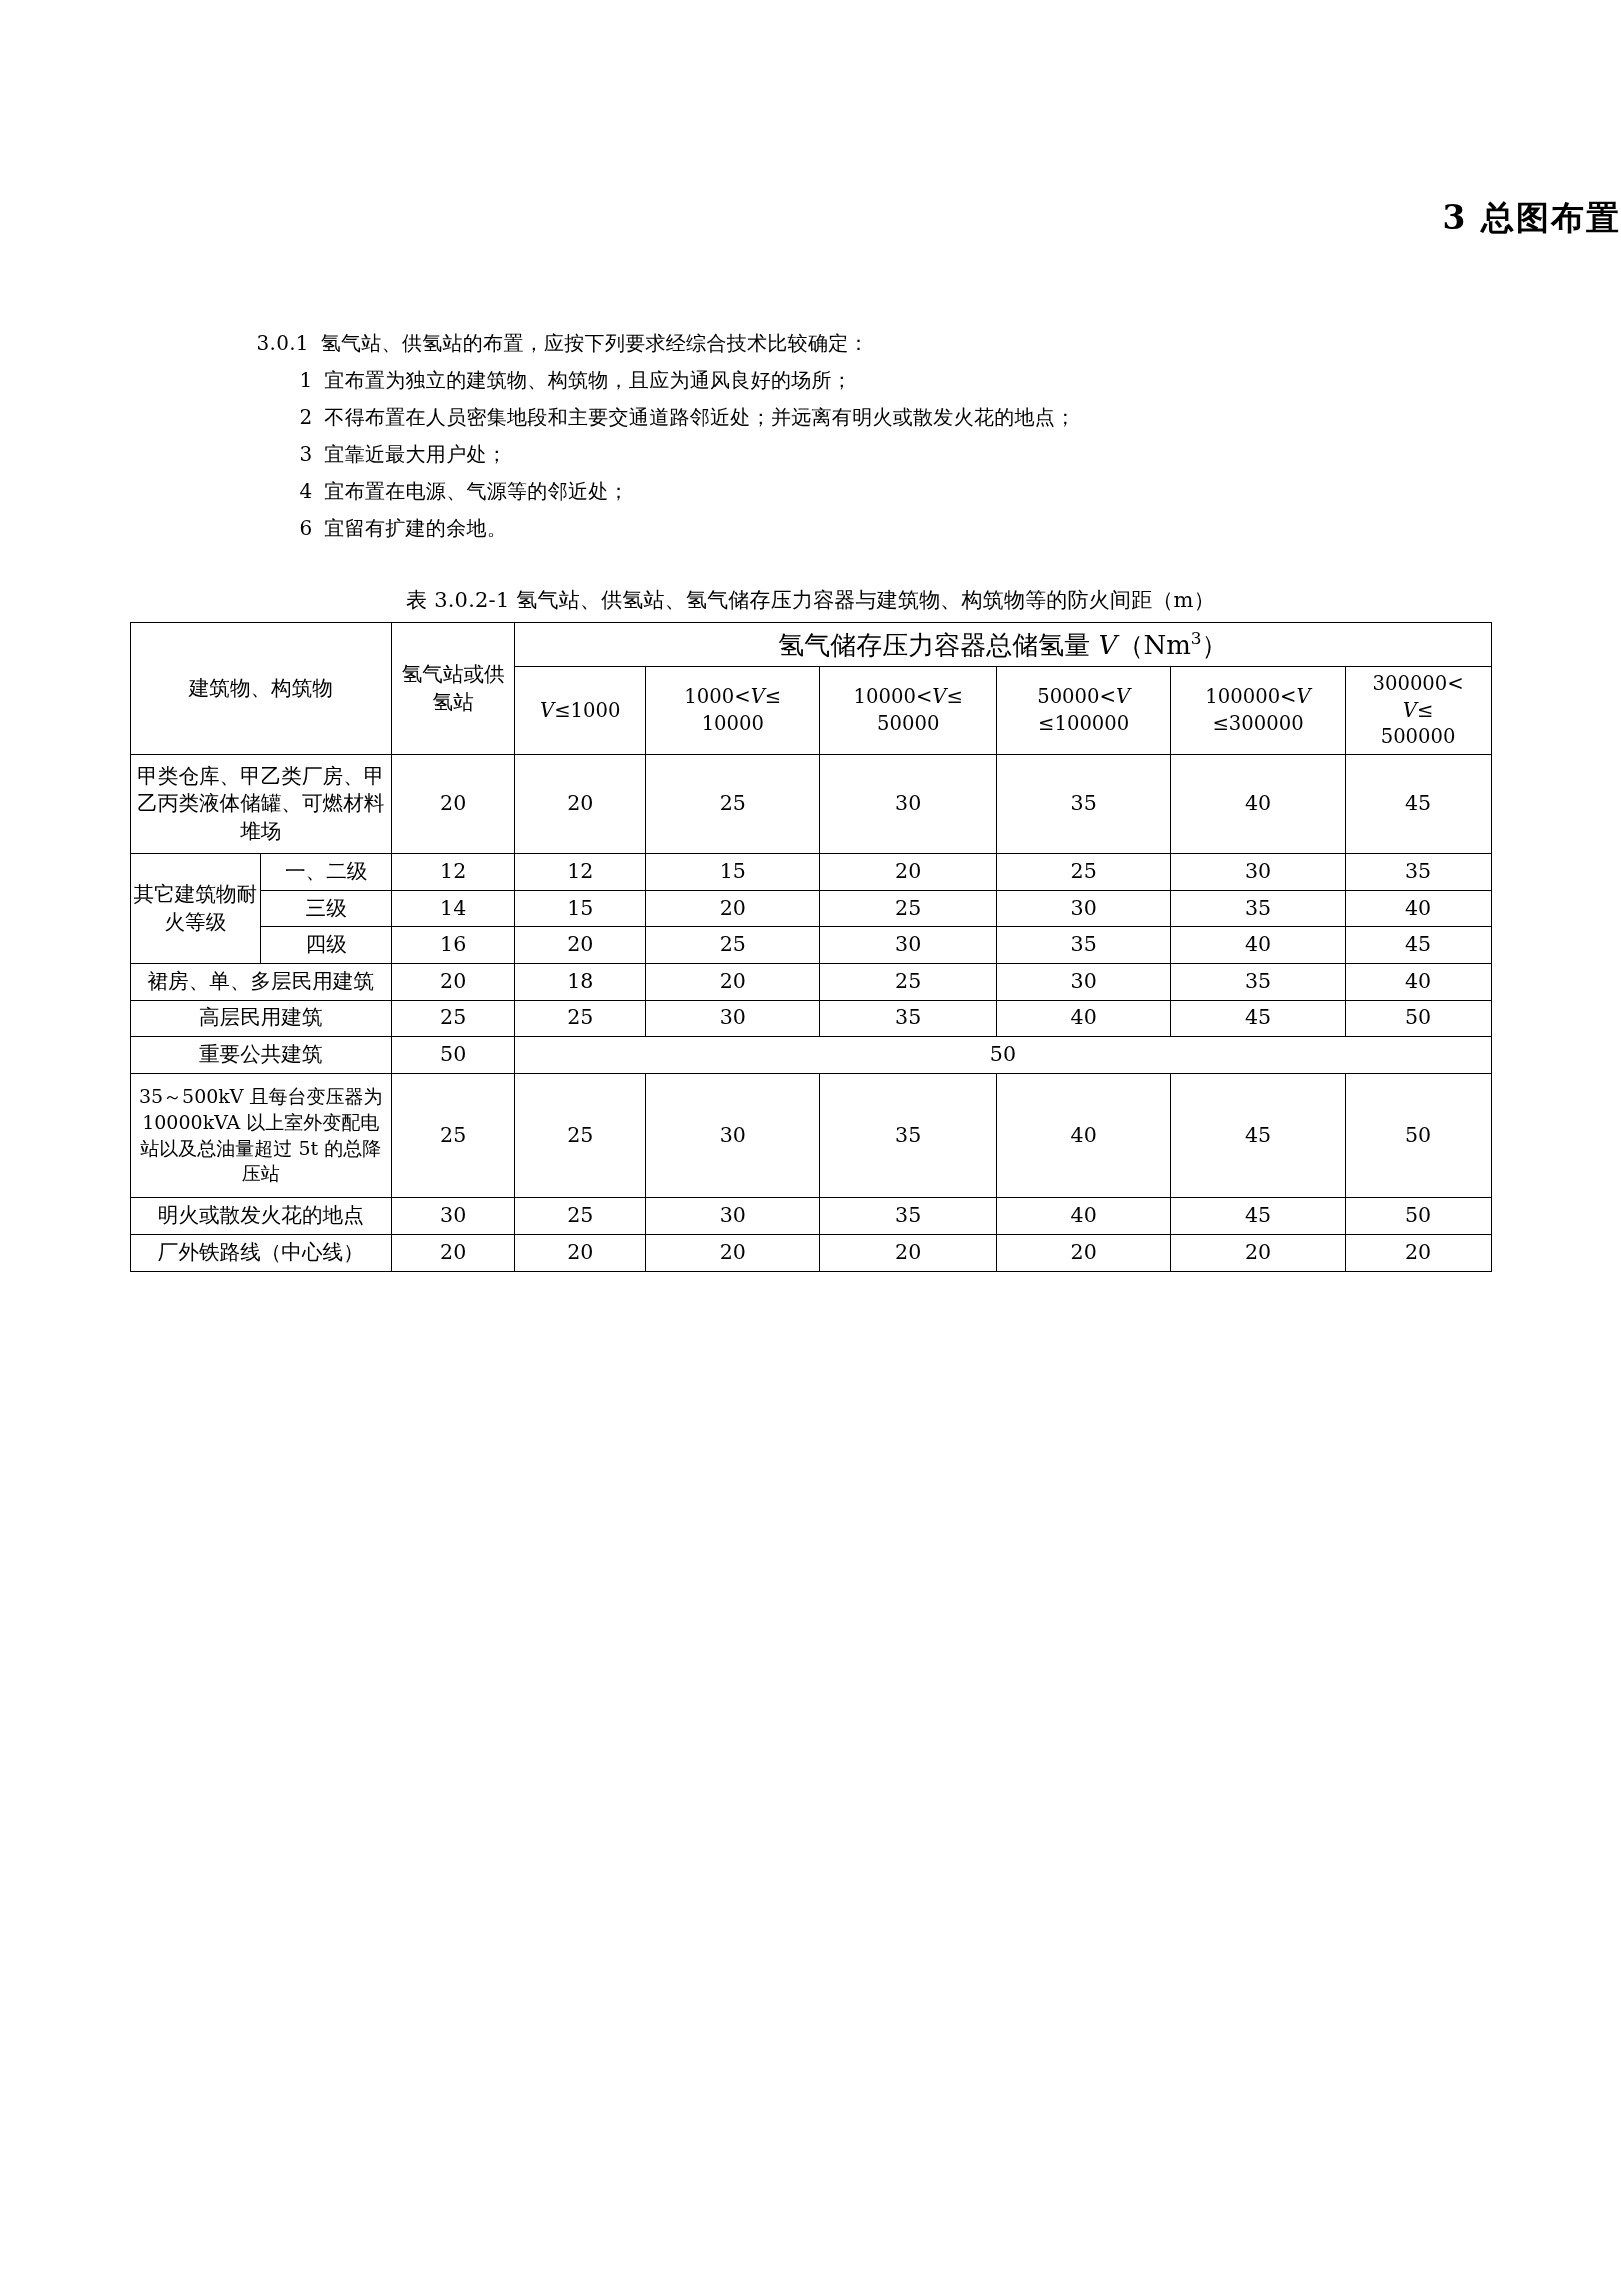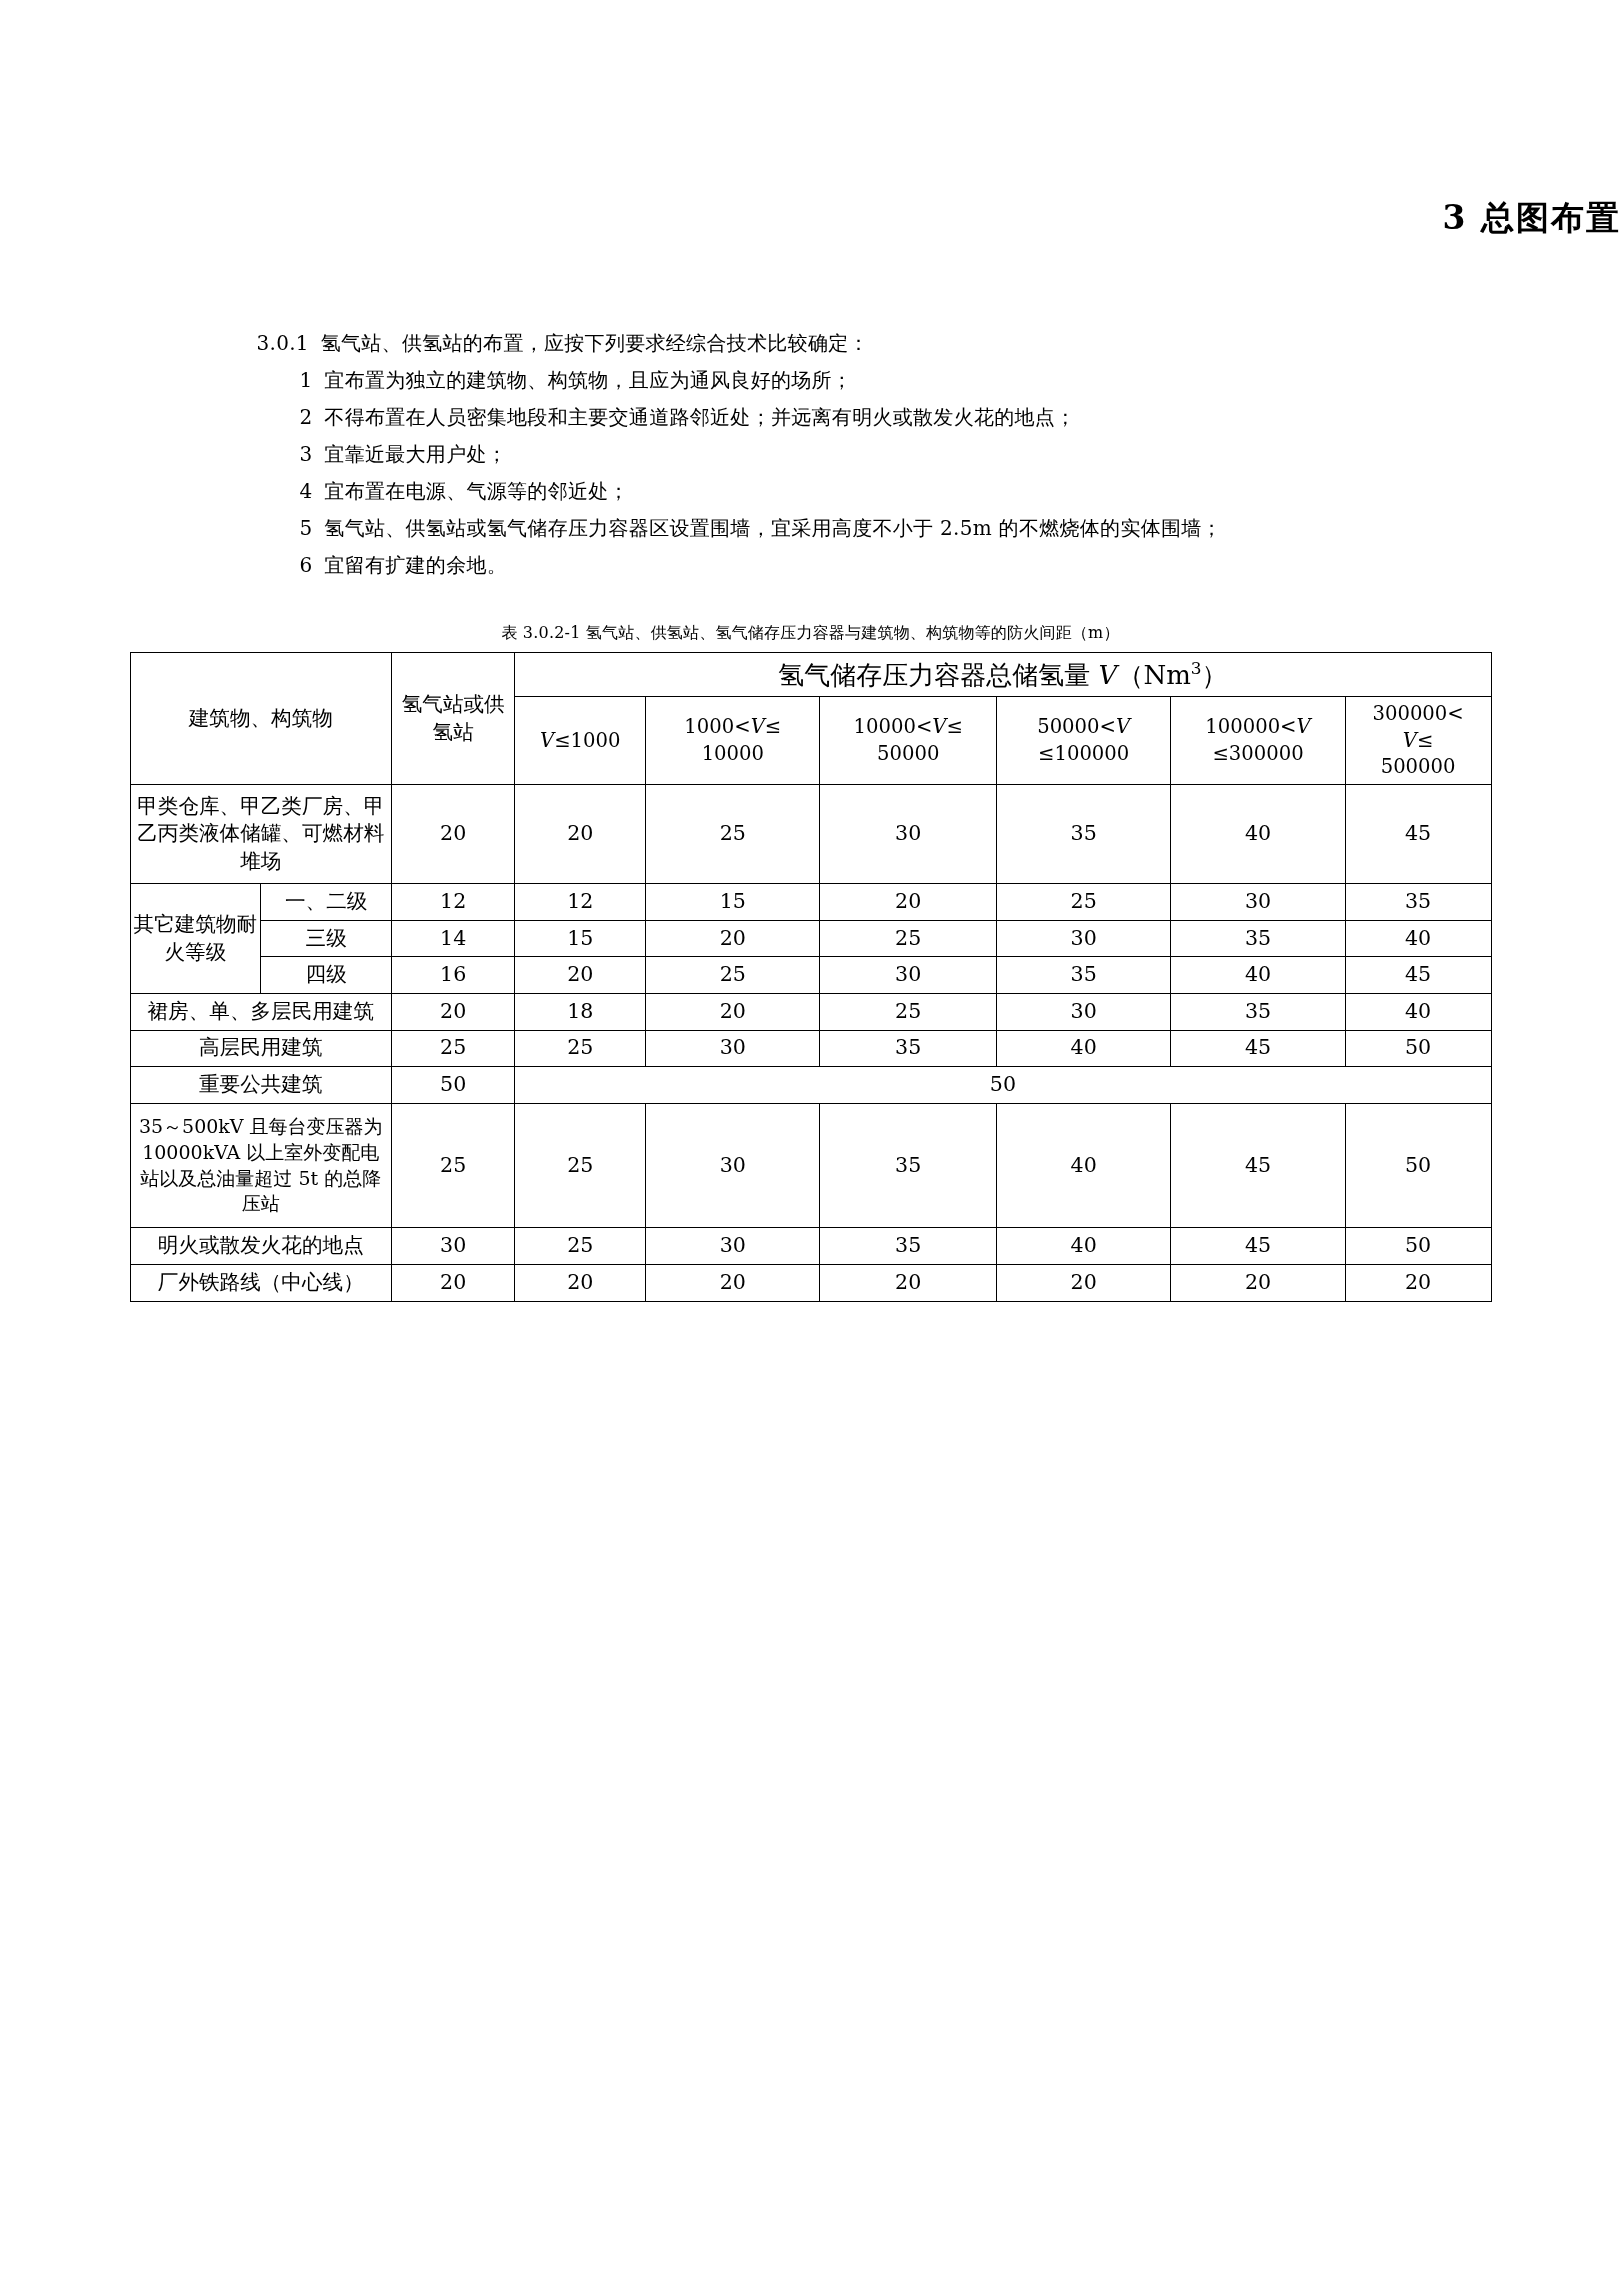--- a/index.html
+++ b/index.html
@@ -42,21 +42,21 @@
     text-align: justify;
     letter-spacing: 0.3px;
   }
   p.first {
     margin-top: 84px;
   }
   .indent-1 { text-indent: 0; padding-left: 0; }
   .indent-2 { padding-left: 43px; }
   .num { margin-right: 11.8px; }
   .table-caption {
-    font-size: 16px;
+    font-size: 21px;
     text-align: center;
     margin-top: 39px;
     margin-bottom: 7.8px;
     letter-spacing: 0.2px;
   }
   table.fire-table {
     border-collapse: collapse;
     width: 1362px;
     margin: 0 auto;
     table-layout: fixed;
@@ -93,23 +93,20 @@
       <span class="num">1</span><span>宜布置为独立的建筑物、构筑物，且应为通风良好的场所；</span>
     </p>
     <p class="para indent-2">
       <span class="num">2</span><span>不得布置在人员密集地段和主要交通道路邻近处；并远离有明火或散发火花的地点；</span>
     </p>
     <p class="para indent-2">
       <span class="num">3</span><span>宜靠近最大用户处；</span>
     </p>
     <p class="para indent-2">
       <span class="num">4</span><span>宜布置在电源、气源等的邻近处；</span>
-    </p>
-    <p class="para indent-2">
-      <span class="num">5</span><span>氢气站、供氢站或氢气储存压力容器区设置围墙，宜采用高度不小于 2.5m 的不燃烧体的实体围墙；</span>
     </p>
     <p class="para indent-2">
       <span class="num">6</span><span>宜留有扩建的余地。</span>
     </p>
   </div>
 
   <div class="table-caption">表 3.0.2-1  氢气站、供氢站、氢气储存压力容器与建筑物、构筑物等的防火间距（m）</div>
 
   <table class="fire-table">
     <colgroup>

